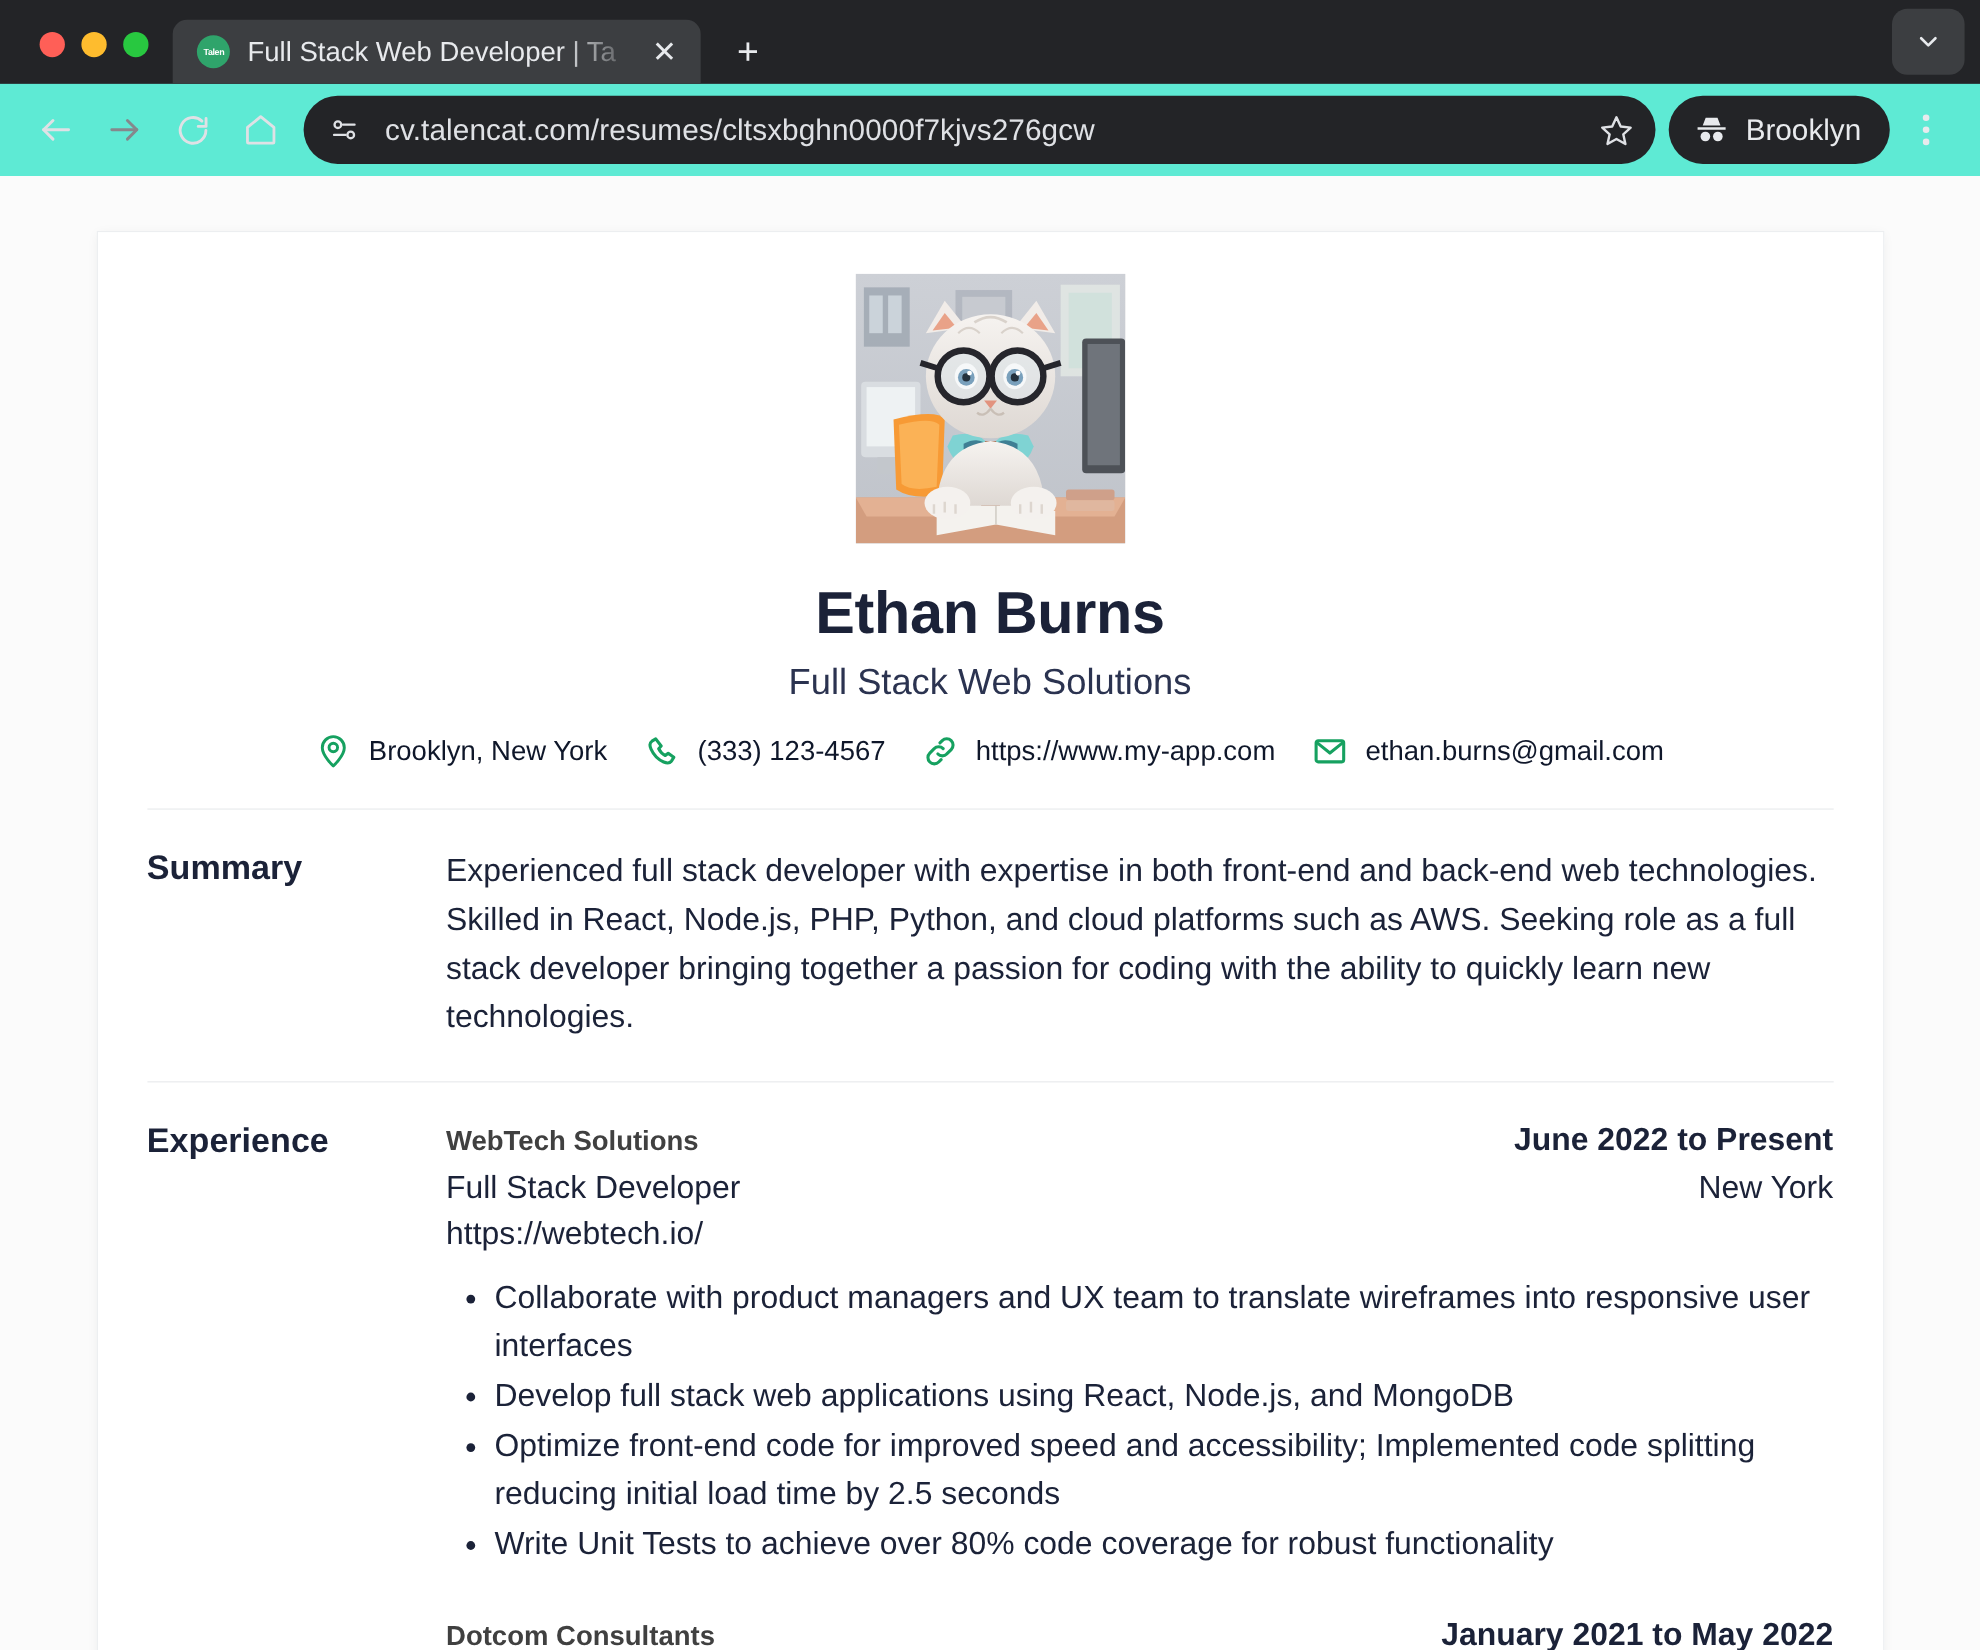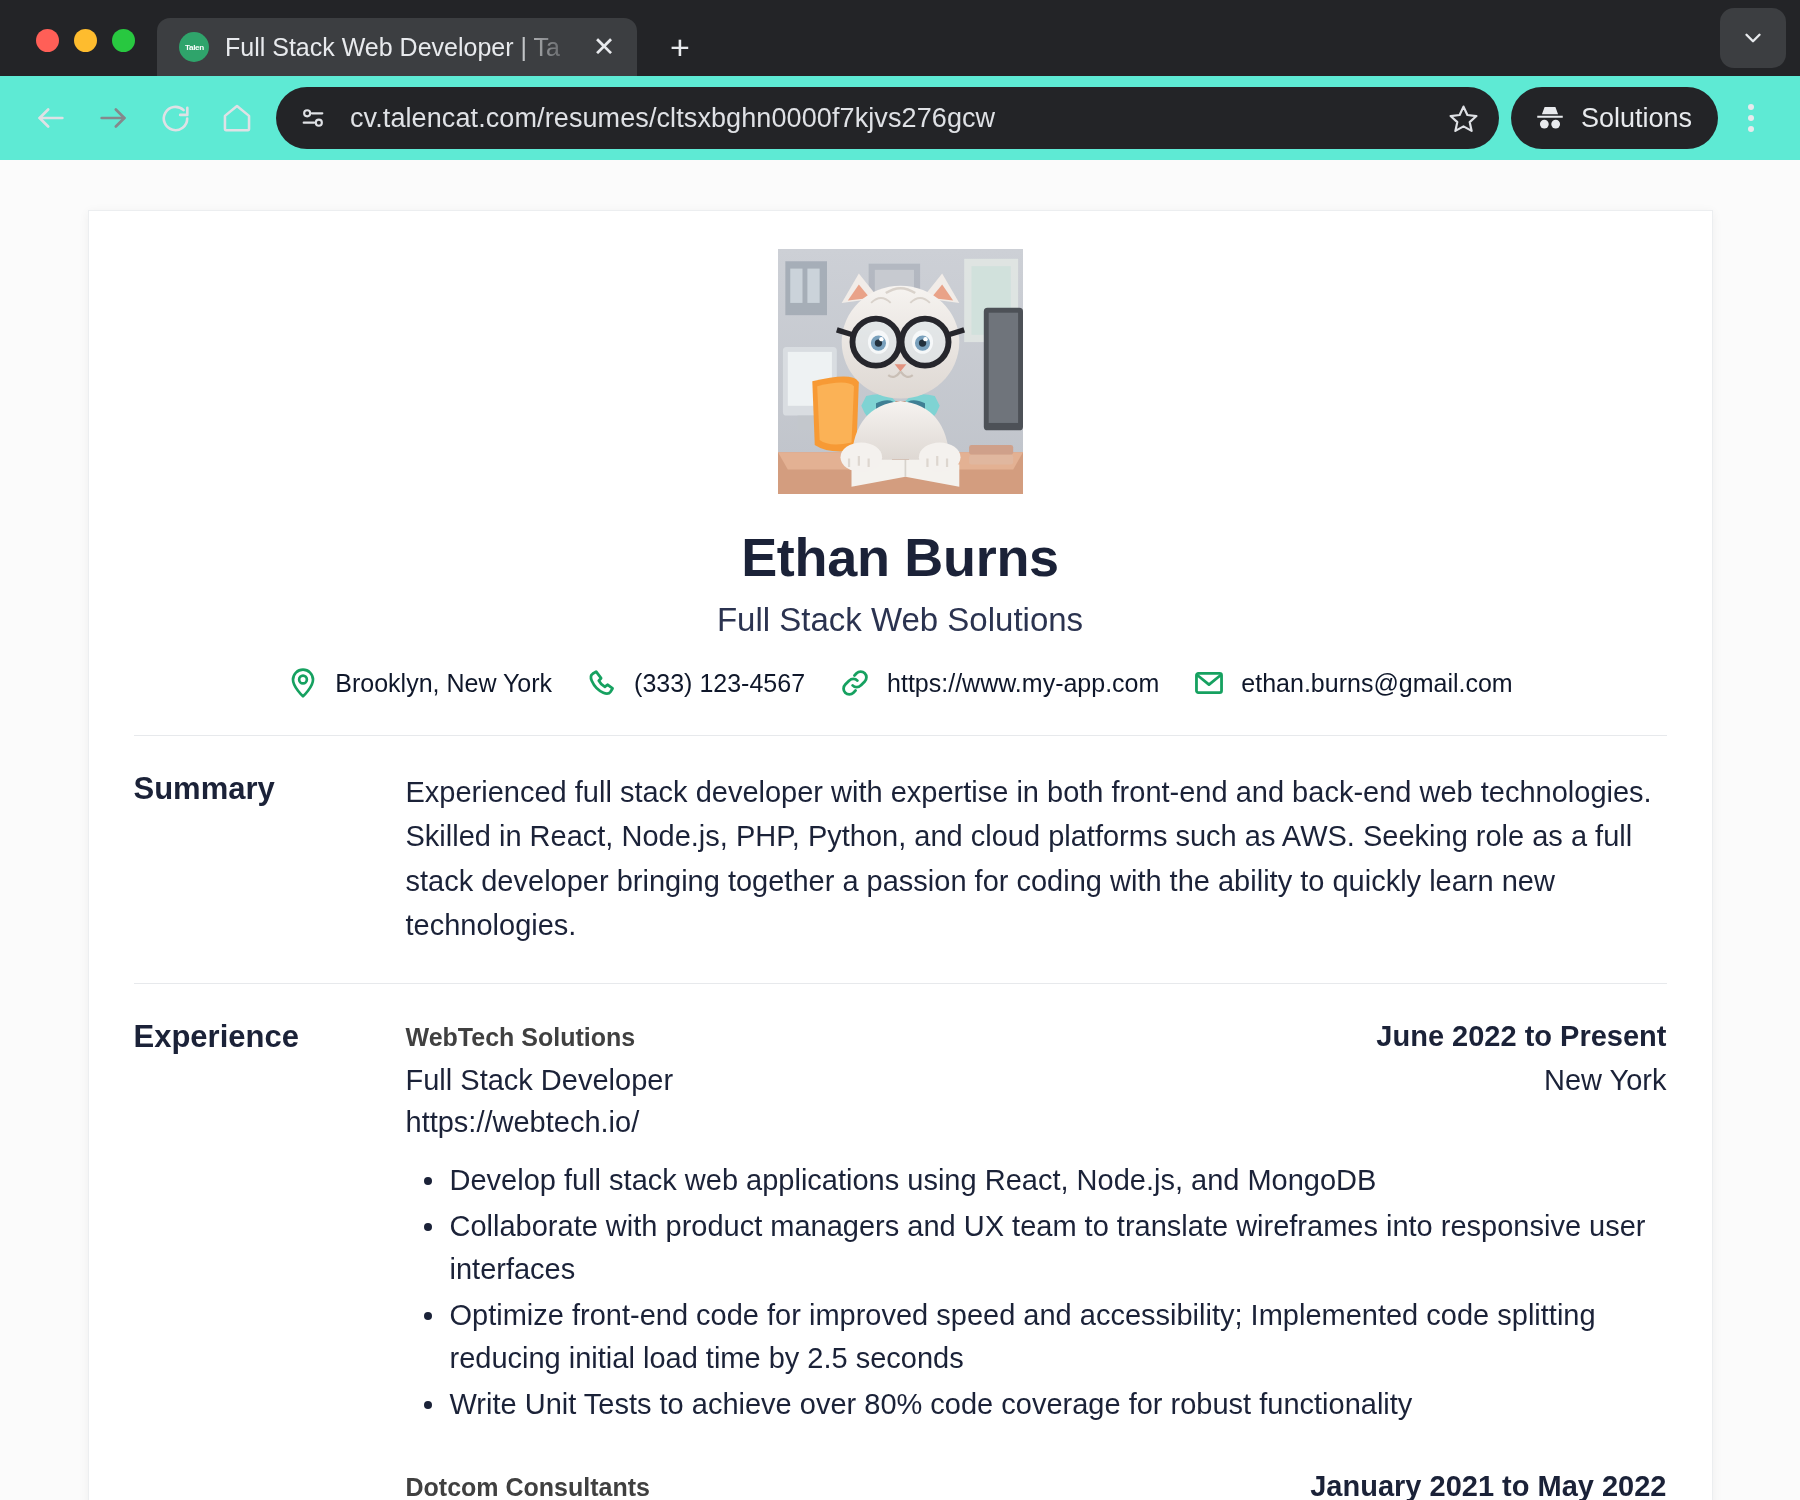--- a/index.html
+++ b/index.html
@@ -431,21 +431,21 @@
         </svg>
       </div>
     </div>
 
     <div class="incognito-chip">
       <svg width="34" height="34" viewBox="0 0 24 24" fill="#e8eaed">
         <path d="M8.2 4.2h7.6l1.9 5.1H6.3zM3 10.4h18v1.5H3z"></path>
         <circle cx="8" cy="16.3" r="3.1"></circle>
         <circle cx="16" cy="16.3" r="3.1"></circle>
       </svg>
-      <span class="incognito-label">Solutions</span>
+      <span class="incognito-label">Brooklyn</span>
     </div>
 
     <div class="menu-btn">
       <span class="menu-dot"></span>
       <span class="menu-dot"></span>
       <span class="menu-dot"></span>
     </div>
   </div>
 </div>
 
@@ -610,22 +610,22 @@
           <div class="job-top">
             <div class="job-company">WebTech Solutions</div>
             <div class="job-dates">June 2022 to Present</div>
           </div>
           <div class="job-sub">
             <div class="job-role">Full Stack Developer</div>
             <div class="job-location">New York</div>
           </div>
           <div class="job-url">https://webtech.io/</div>
           <ul class="job-bullets">
+            <li>Collaborate with product managers and UX team to translate wireframes into responsive user interfaces</li>
             <li>Develop full stack web applications using React, Node.js, and MongoDB</li>
-            <li>Collaborate with product managers and UX team to translate wireframes into responsive user interfaces</li>
             <li>Optimize front-end code for improved speed and accessibility; Implemented code splitting reducing initial load time by 2.5 seconds</li>
             <li>Write Unit Tests to achieve over 80% code coverage for robust functionality</li>
           </ul>
         </div>
 
         <div class="job">
           <div class="job-top">
             <div class="job-company">Dotcom Consultants</div>
             <div class="job-dates">January 2021 to May 2022</div>
           </div>

